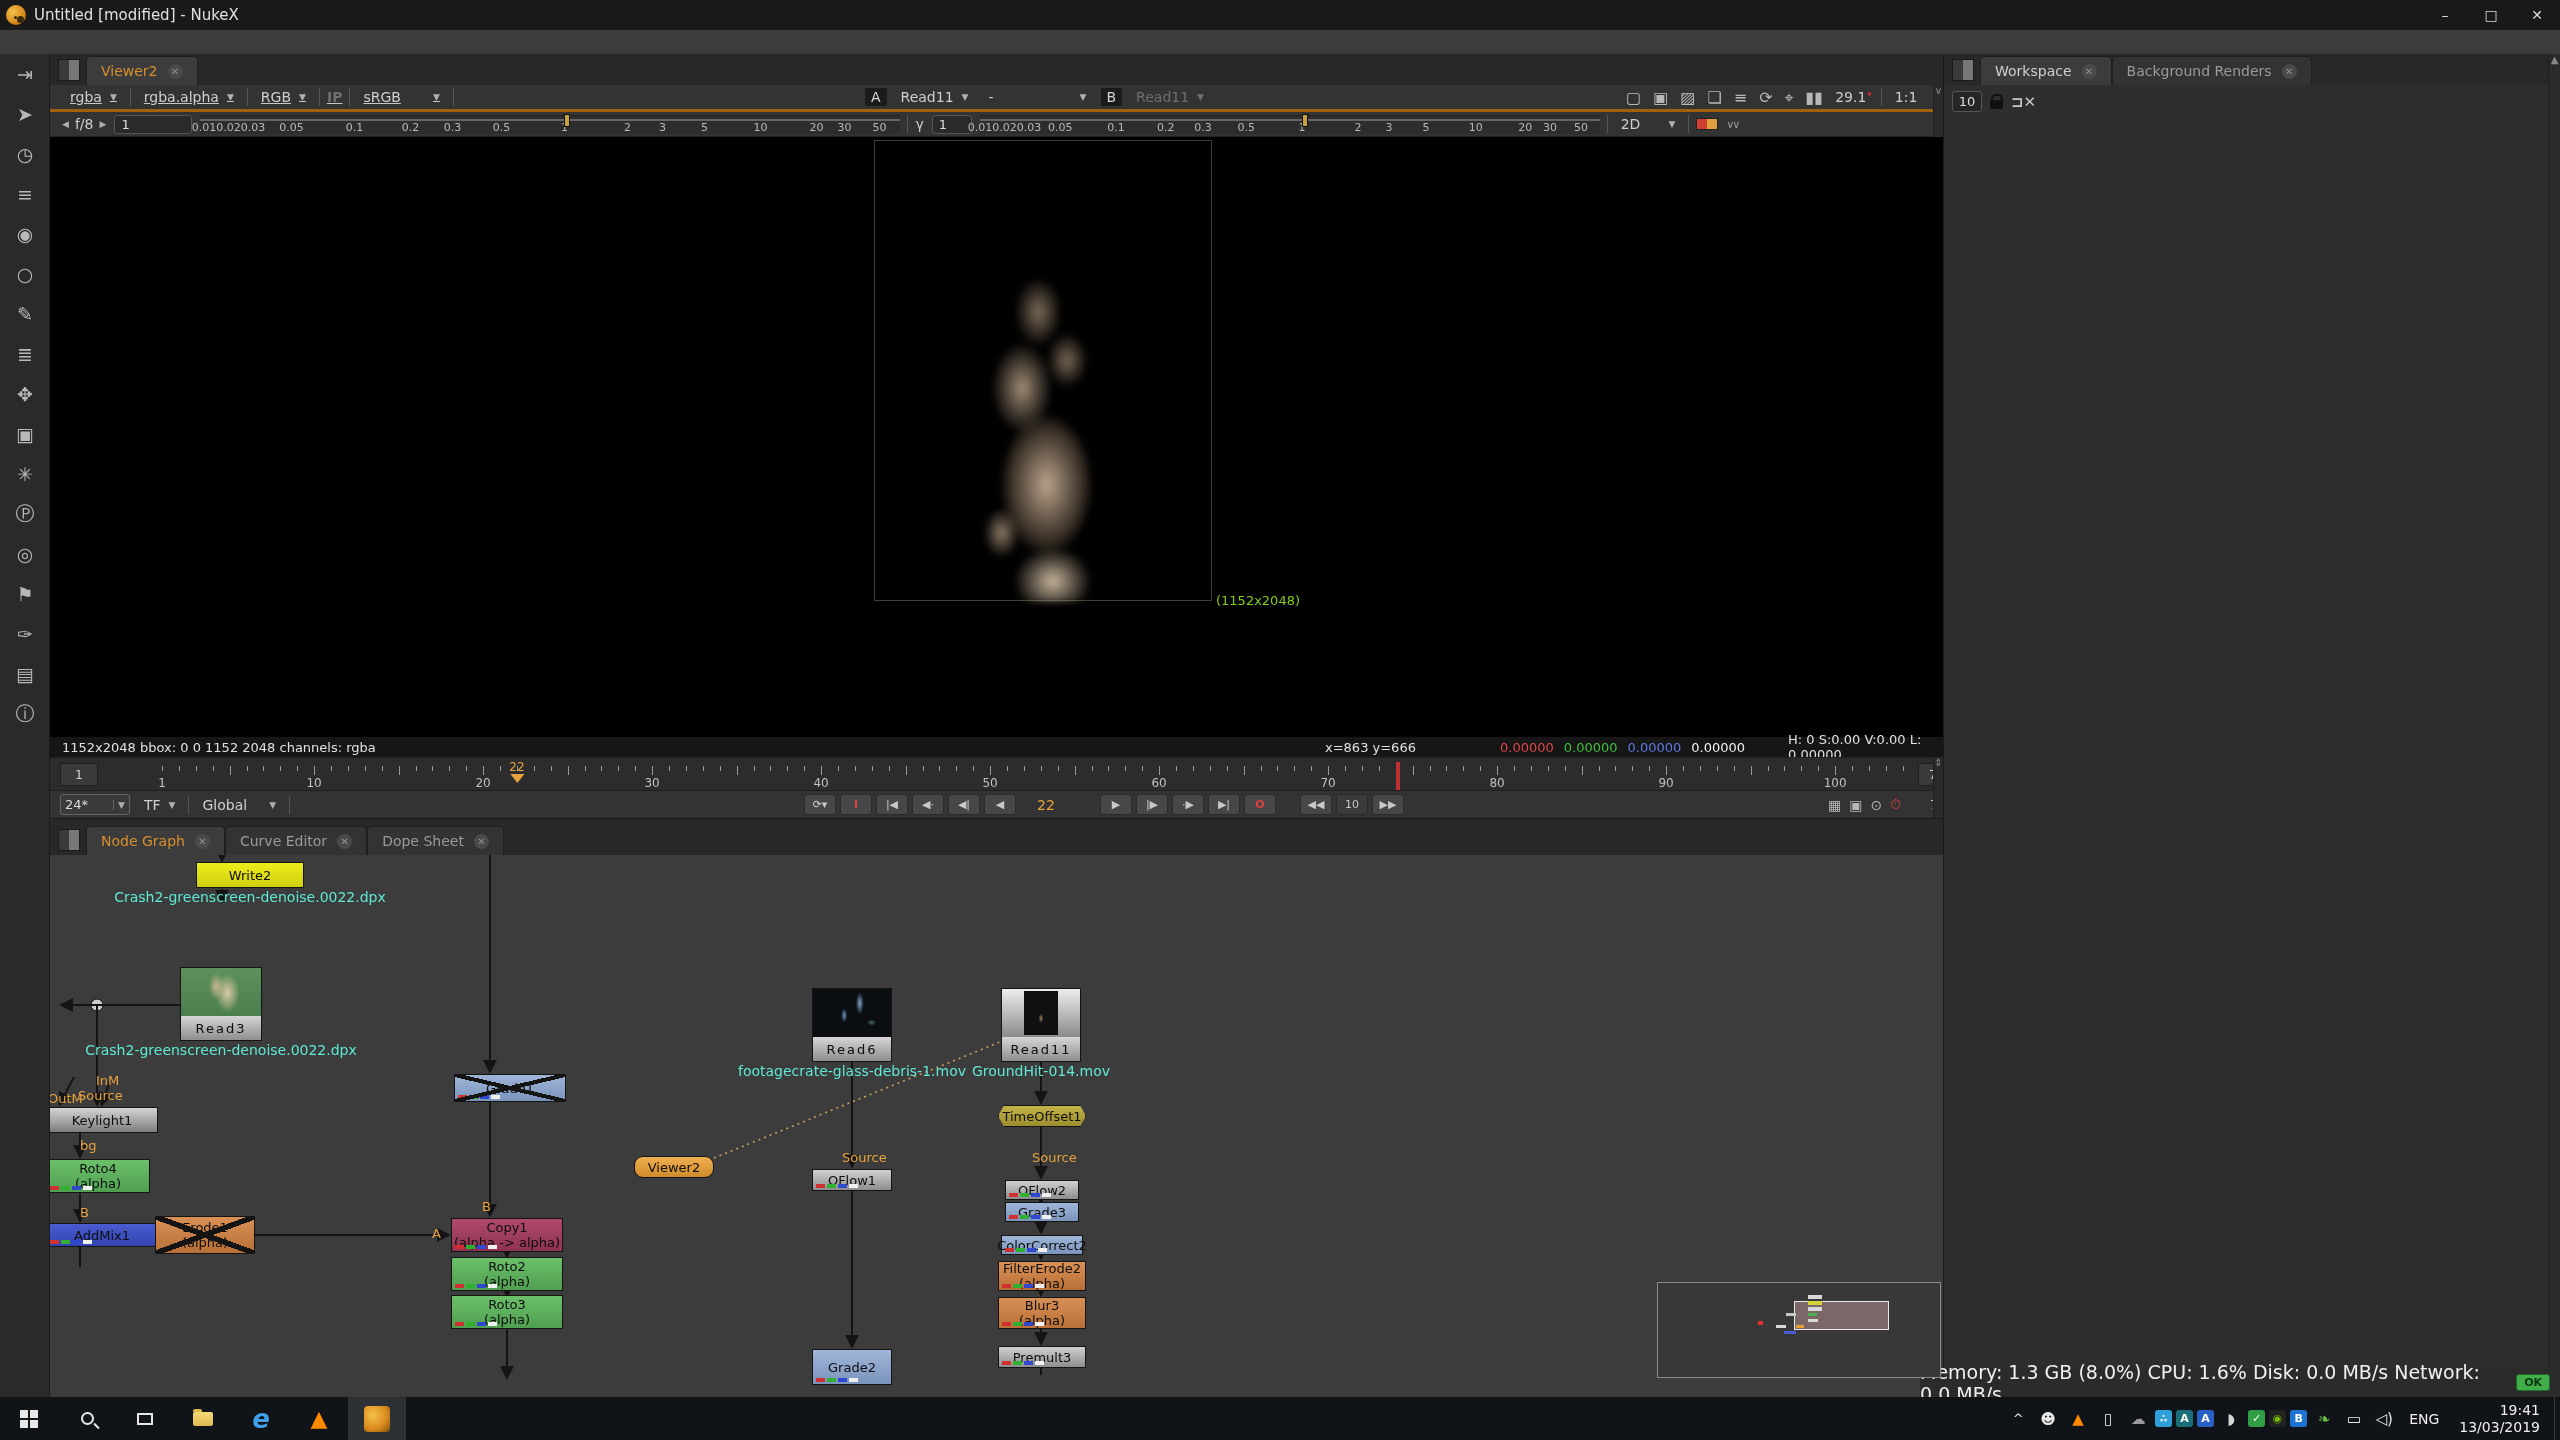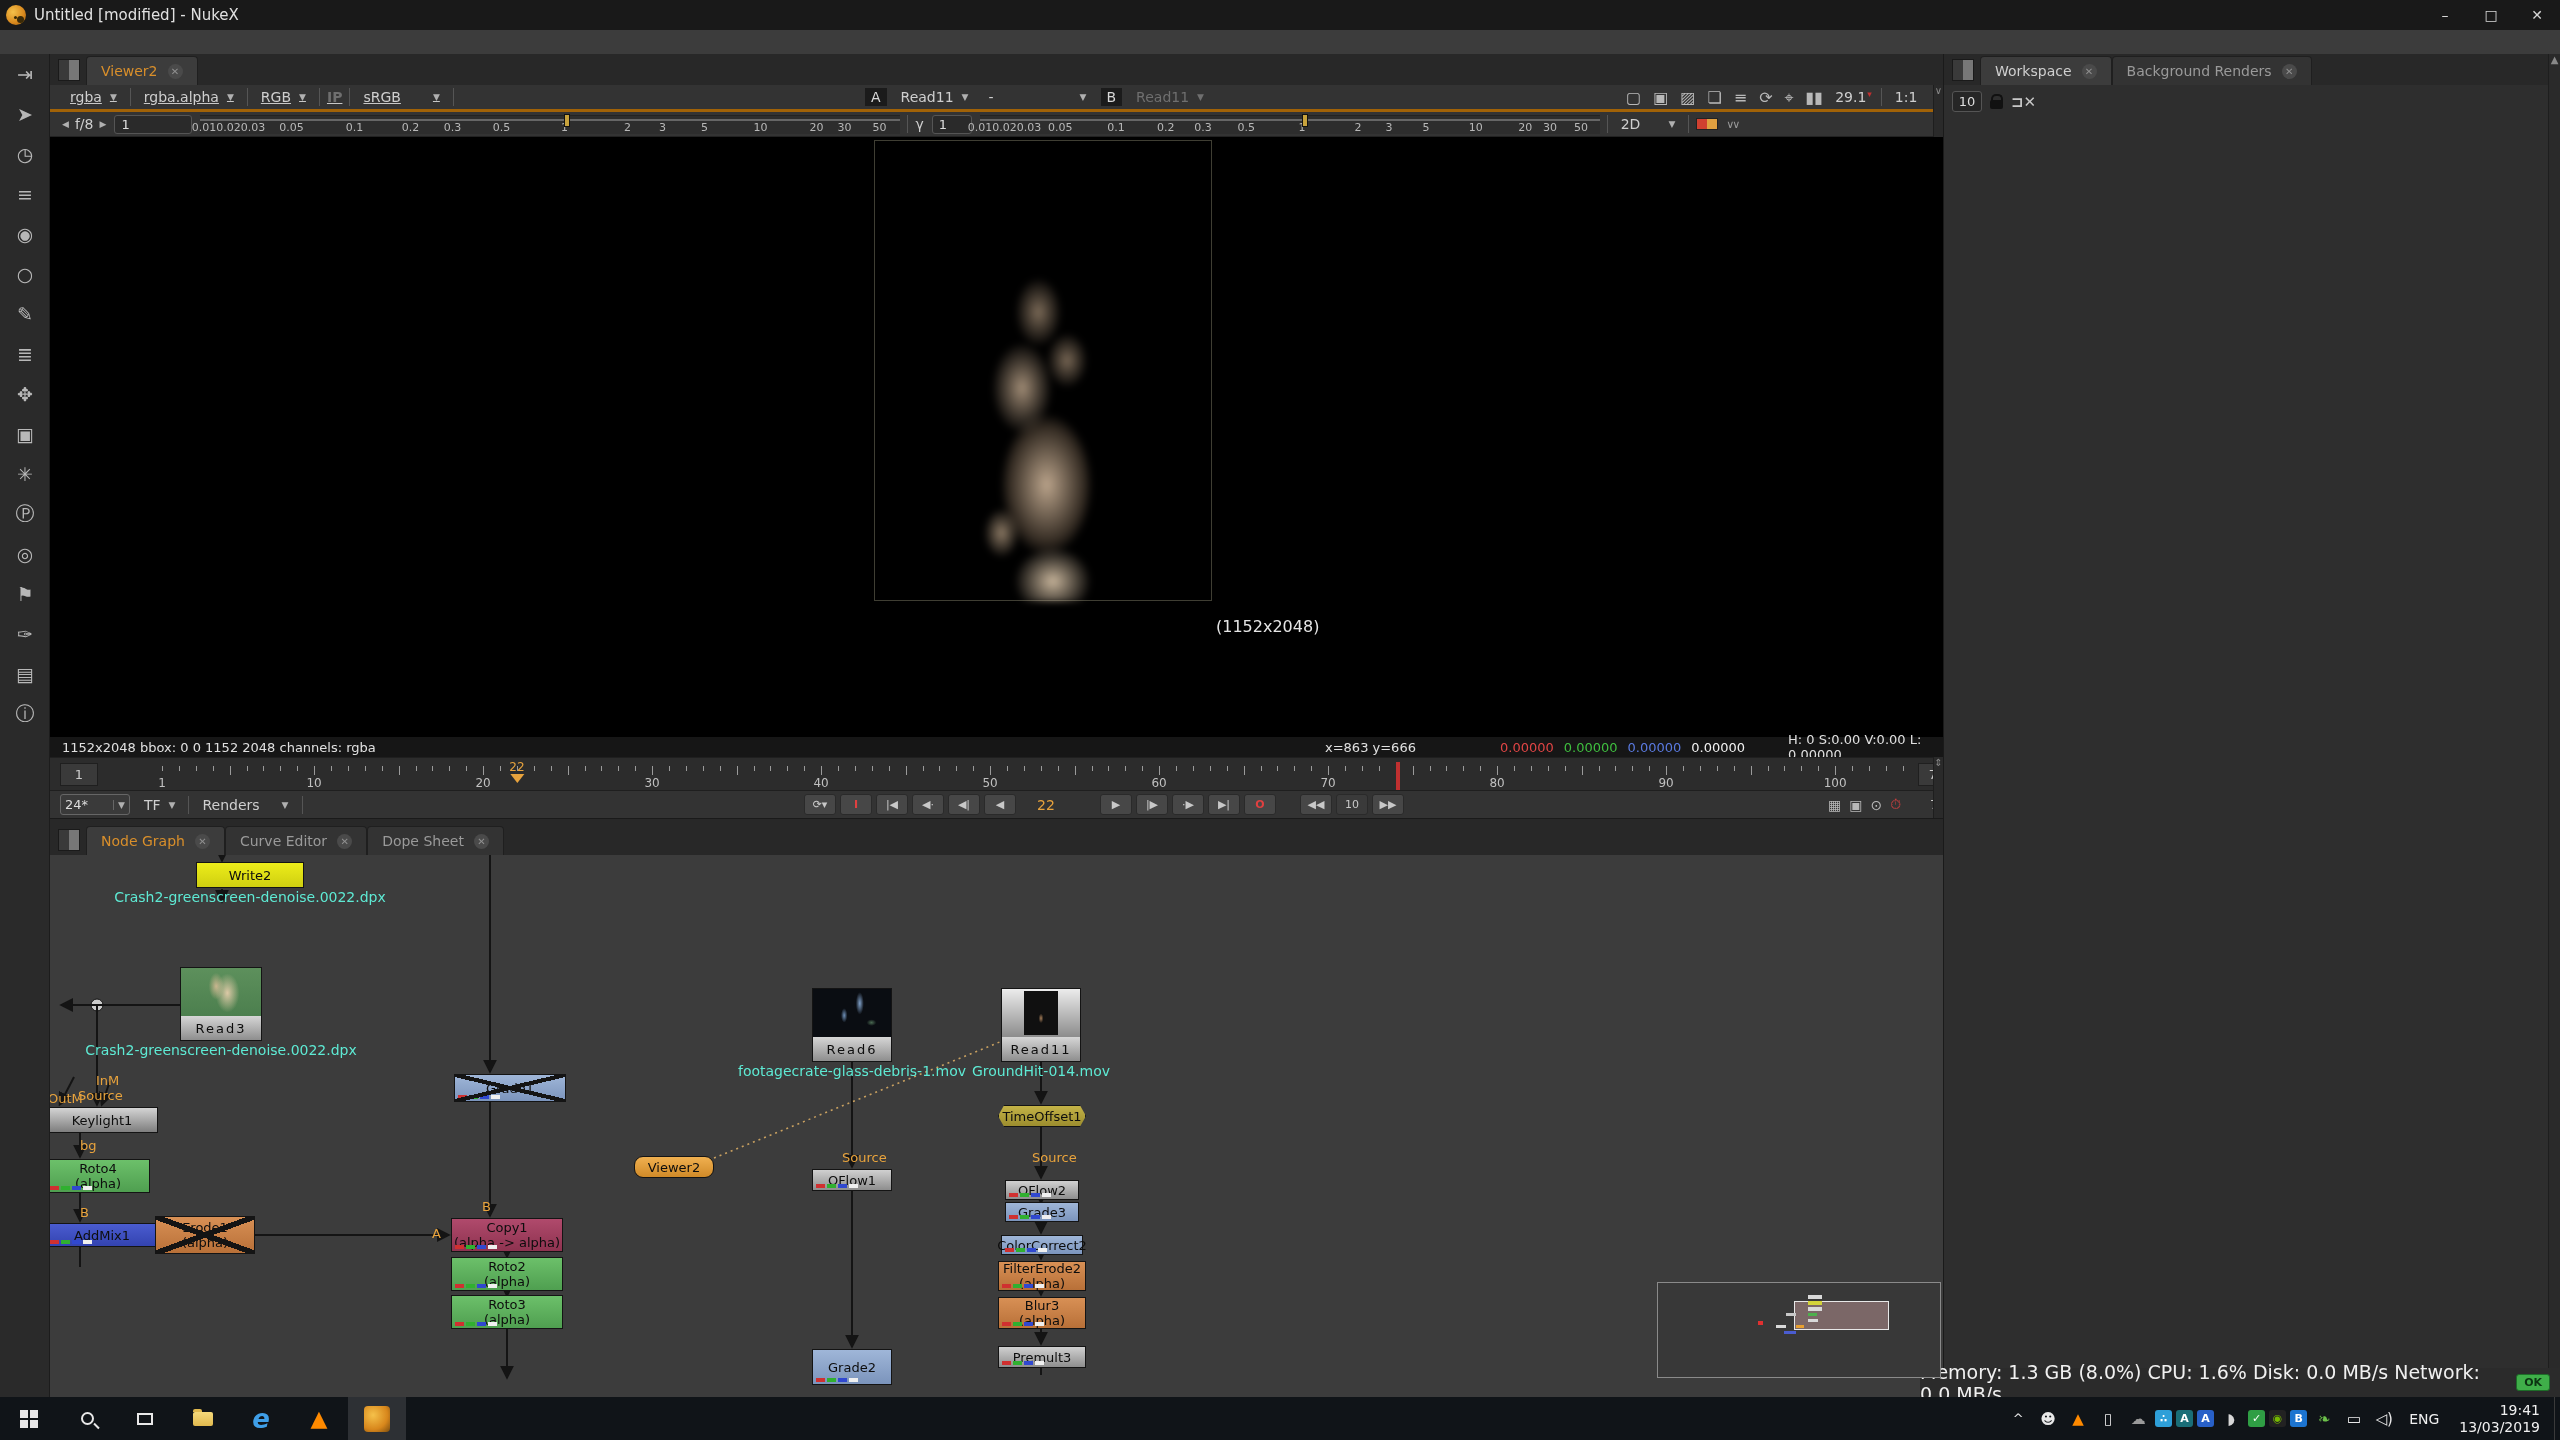--- a/index.html
+++ b/index.html
@@ -63,21 +63,21 @@
   #format-rect { position:absolute; left:824px; top:3px; width:338px; height:461px; border:1px solid #3f3e33; }
   #smoke { position:absolute; left:890px; top:120px; width:205px; height:345px; filter:blur(3px);
     background:
       radial-gradient(34px 50px at 48% 16%, rgba(166,143,118,.75), rgba(0,0,0,0) 70%),
       radial-gradient(44px 66px at 40% 38%, rgba(188,164,138,.85), rgba(0,0,0,0) 70%),
       radial-gradient(30px 40px at 62% 30%, rgba(172,148,122,.7), rgba(0,0,0,0) 70%),
       radial-gradient(60px 92px at 52% 66%, rgba(196,172,146,.95), rgba(150,125,100,.35) 62%, rgba(0,0,0,0) 78%),
       radial-gradient(52px 46px at 55% 94%, rgba(210,190,163,.95), rgba(0,0,0,0) 75%),
       radial-gradient(26px 36px at 30% 80%, rgba(178,155,128,.8), rgba(0,0,0,0) 70%);
   }
-  #format-label { position:absolute; left:1166px; top:456px; color:#e5e5e5; font-size:16px;margin-top:24px; }
+  #format-label { position:absolute; left:1166px; top:456px; color:#84cc16; font-size:13px; }
 
   
   #info-bar { left:50px; top:737px; width:1893px; height:20px; background:#161616; display:flex;
               align-items:center; font-size:13px; color:#e0e0e0; }
 
   
   #timeline { left:50px; top:757px; width:1893px; height:33px; background:#2c2c2c; border-top:1px solid #1f1f1f; }
   .range-box { position:absolute; background:#3a3a3a; border:1px solid #1f1f1f; color:#ccc; font-size:13px;
                display:flex; align-items:center; justify-content:center; }
   #ruler { position:absolute; left:100px; top:0; width:1760px; height:33px; overflow:hidden; }
@@ -494,21 +494,21 @@
     <div class="fps-box">
       <span style="width:48px">24*</span>
         <span class="dd-arrow" style="border-left:1px solid #666; padding-left:4px">▼</span>
       </div>
     <div class="dropdown" style="margin-left:8px">
       <span>TF</span>
         <span class="dd-arrow">▼</span>
       </div>
     <div class="vsep"></div>
     <div class="dropdown">
-      <span>Renders</span>
+      <span>Global</span>
         <span class="dd-arrow" style="margin-left:14px">▼</span>
       </div>
     <div class="vsep"></div>
     <div id="t-left" style="position:absolute; left:752px; display:flex; align-items:center;">
         <span class="t-btn">⟳▾</span>
         <span class="t-btn t-red">I</span>
         <span class="t-btn">|◀</span>
         <span class="t-btn">◀·</span>
         <span class="t-btn">◀|</span>
         <span class="t-btn">◀</span>

